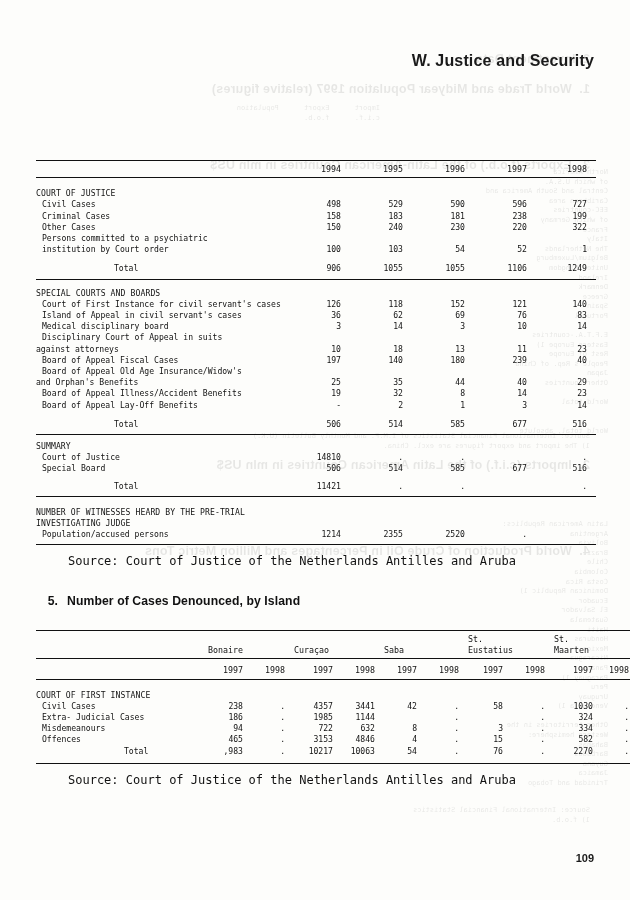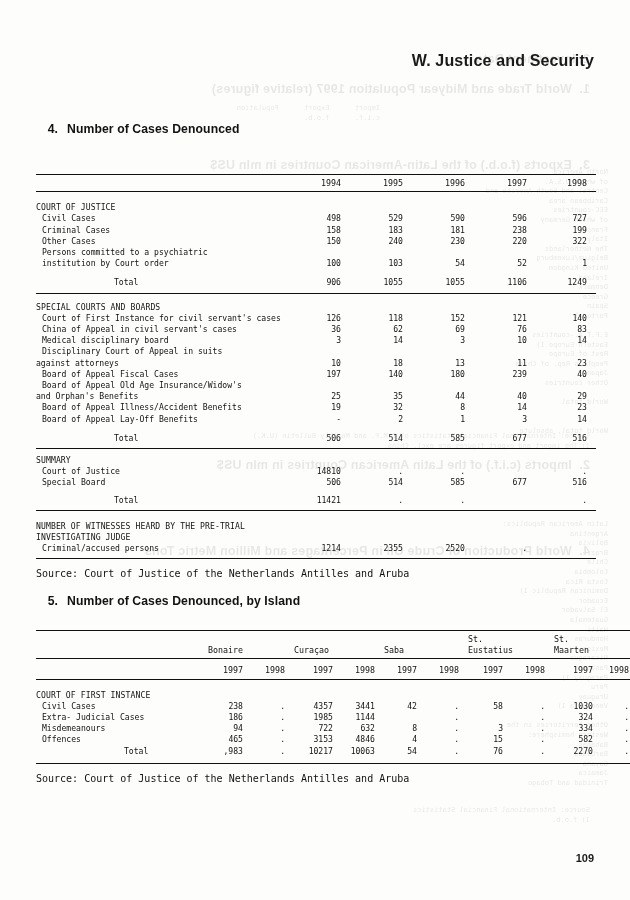--- a/index.html
+++ b/index.html
@@ -110,24 +110,25 @@
   .rule-b td { border-bottom: 1.4px solid #111; }
   .rule-thin-b td { border-bottom: 0.8px solid #111; }
   .sp-4 td { height: 4px; }
   .sp-6 td { height: 6px; }
   .sp-8 td { height: 8px; }
   .sp-10 td { height: 10px; }
   .sp-2 td { height: 2px; }
 
   .source {
     font-family: "DejaVu Sans Mono", monospace;
-    font-size: 10px;
+    font-size: 12px;
     color: #111;
     margin-top: 9px;
     white-space: pre;
+    margin-left: 32px;
   }
   .yr { text-align: right; padding-right: 9px !important; font-size: 8.3px; }
   .isl-head { text-align: left; font-size: 8.3px; line-height: 10px; }
 </style>
 </head>
 <body>
 
 <div class="page">
 
   <div class="bleed" aria-hidden="true">
@@ -198,21 +199,20 @@
     <div class="bl bh" style="left:40px; top:544px;">4.  World Production of Crude Oil in Percentages and Million Metric Tons</div>
     <div class="bl bt" style="left:40px; top:806px;">Source: International Financial Statistics
 1) f.o.b.</div>
   </div>
 
   <div class="content">
 
     <div class="hdr-chapter">W. Justice and Security</div>
 
     <div class="sect" style="top:122px;">
-      <div class="sect-title"><span class="num">4.</span><span>Number of Cases Denounced</span></div>
 
       <table class="tbl" style="margin-top:38px;">
         <colgroup>
           <col style="width:252px">
           <col style="width:62px">
             <col style="width:62px">
             <col style="width:62px">
             <col style="width:62px">
             <col style="width:60px">
         </colgroup>
@@ -300,21 +300,21 @@
         </tr>
         <tr>
           <td class="lbl ind1">Court of First Instance for civil servant's cases</td>
           <td class="num">126</td>
           <td class="num">118</td>
           <td class="num">152</td>
           <td class="num">121</td>
           <td class="num">140</td>
         </tr>
         <tr>
-          <td class="lbl ind1">China of Appeal in civil servant's cases</td>
+          <td class="lbl ind1">Island of Appeal in civil servant's cases</td>
           <td class="num">36</td>
           <td class="num">62</td>
           <td class="num">69</td>
           <td class="num">76</td>
           <td class="num">83</td>
         </tr>
         <tr>
           <td class="lbl ind1">Medical disciplinary board</td>
           <td class="num">3</td>
           <td class="num">14</td>
@@ -426,21 +426,21 @@
         <tr class="sp-10">
               <td colspan="6"></td>
             </tr>
         <tr>
           <td class="lbl grp" colspan="6">NUMBER OF WITNESSES HEARD BY THE PRE-TRIAL</td>
         </tr>
         <tr>
           <td class="lbl grp" colspan="6">INVESTIGATING JUDGE</td>
         </tr>
         <tr>
-          <td class="lbl ind1">Criminal/accused persons</td>
+          <td class="lbl ind1">Population/accused persons</td>
           <td class="num">1214</td>
           <td class="num">2355</td>
           <td class="num">2520</td>
           <td class="num">.</td>
           <td class="num"></td>
         </tr>
         <tr class="sp-4 rule-b">
               <td colspan="6"></td>
             </tr>
       </tbody>

